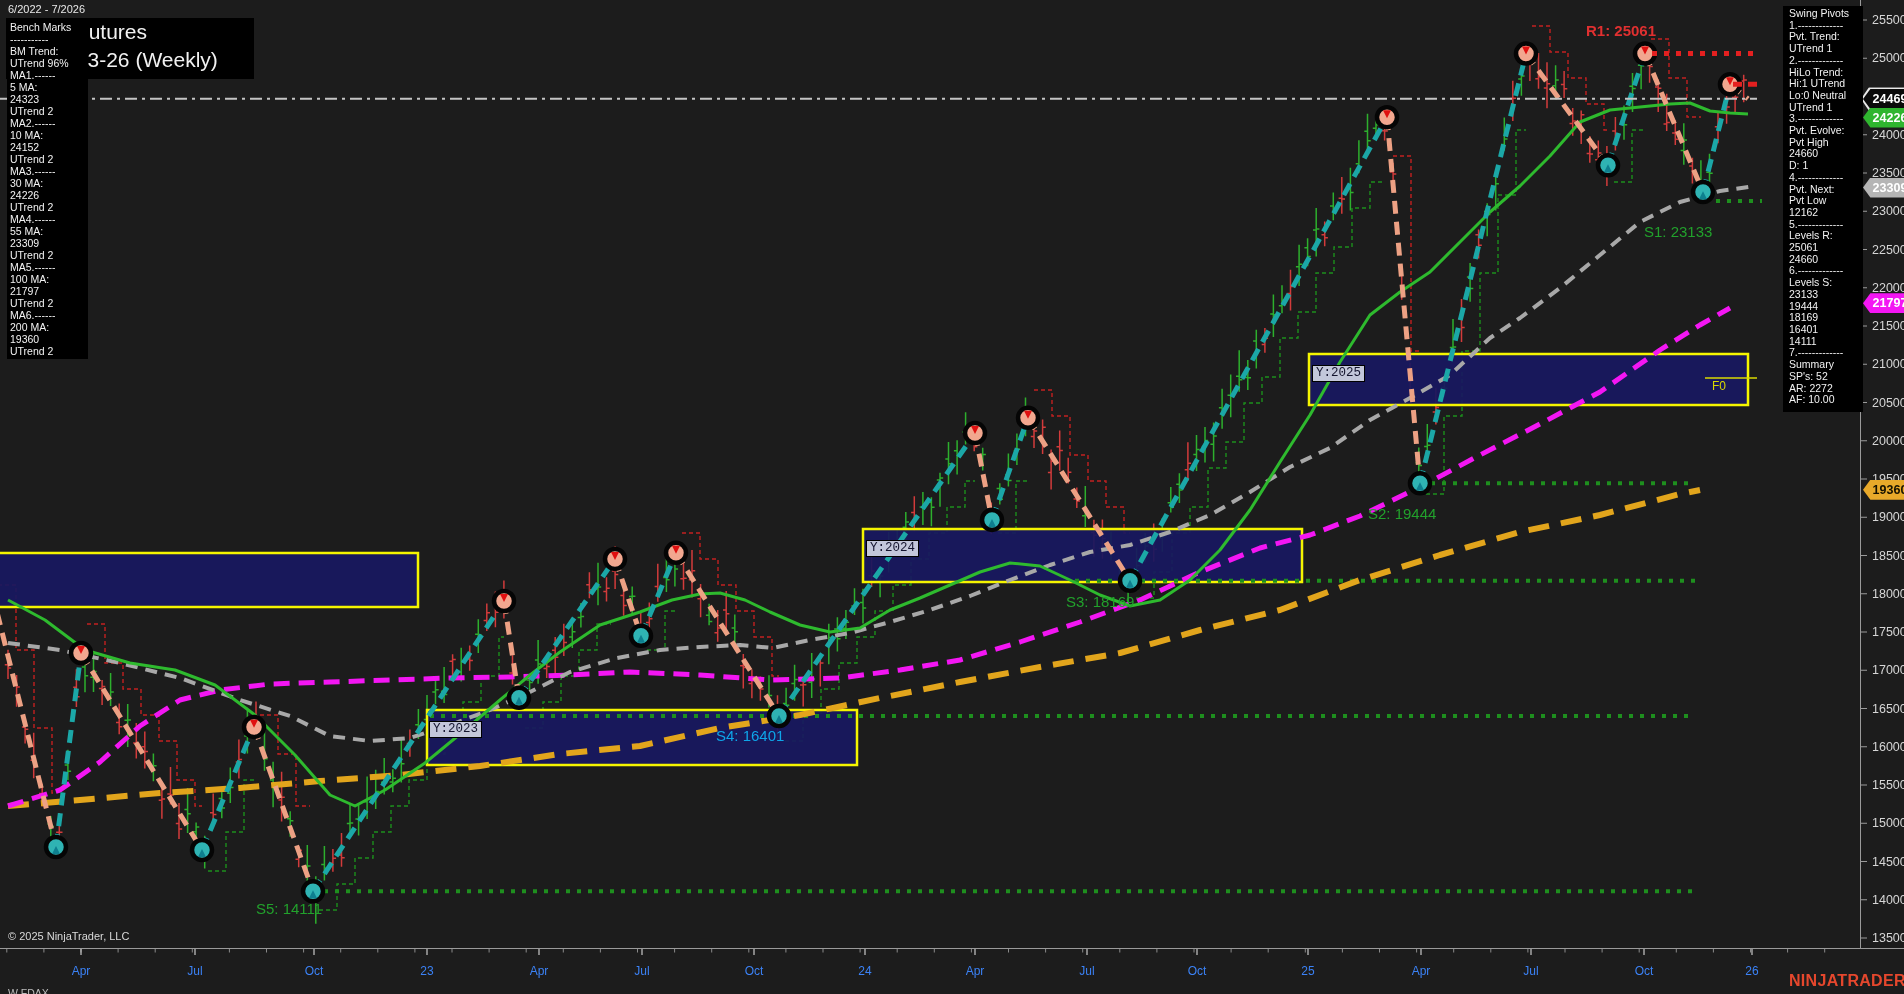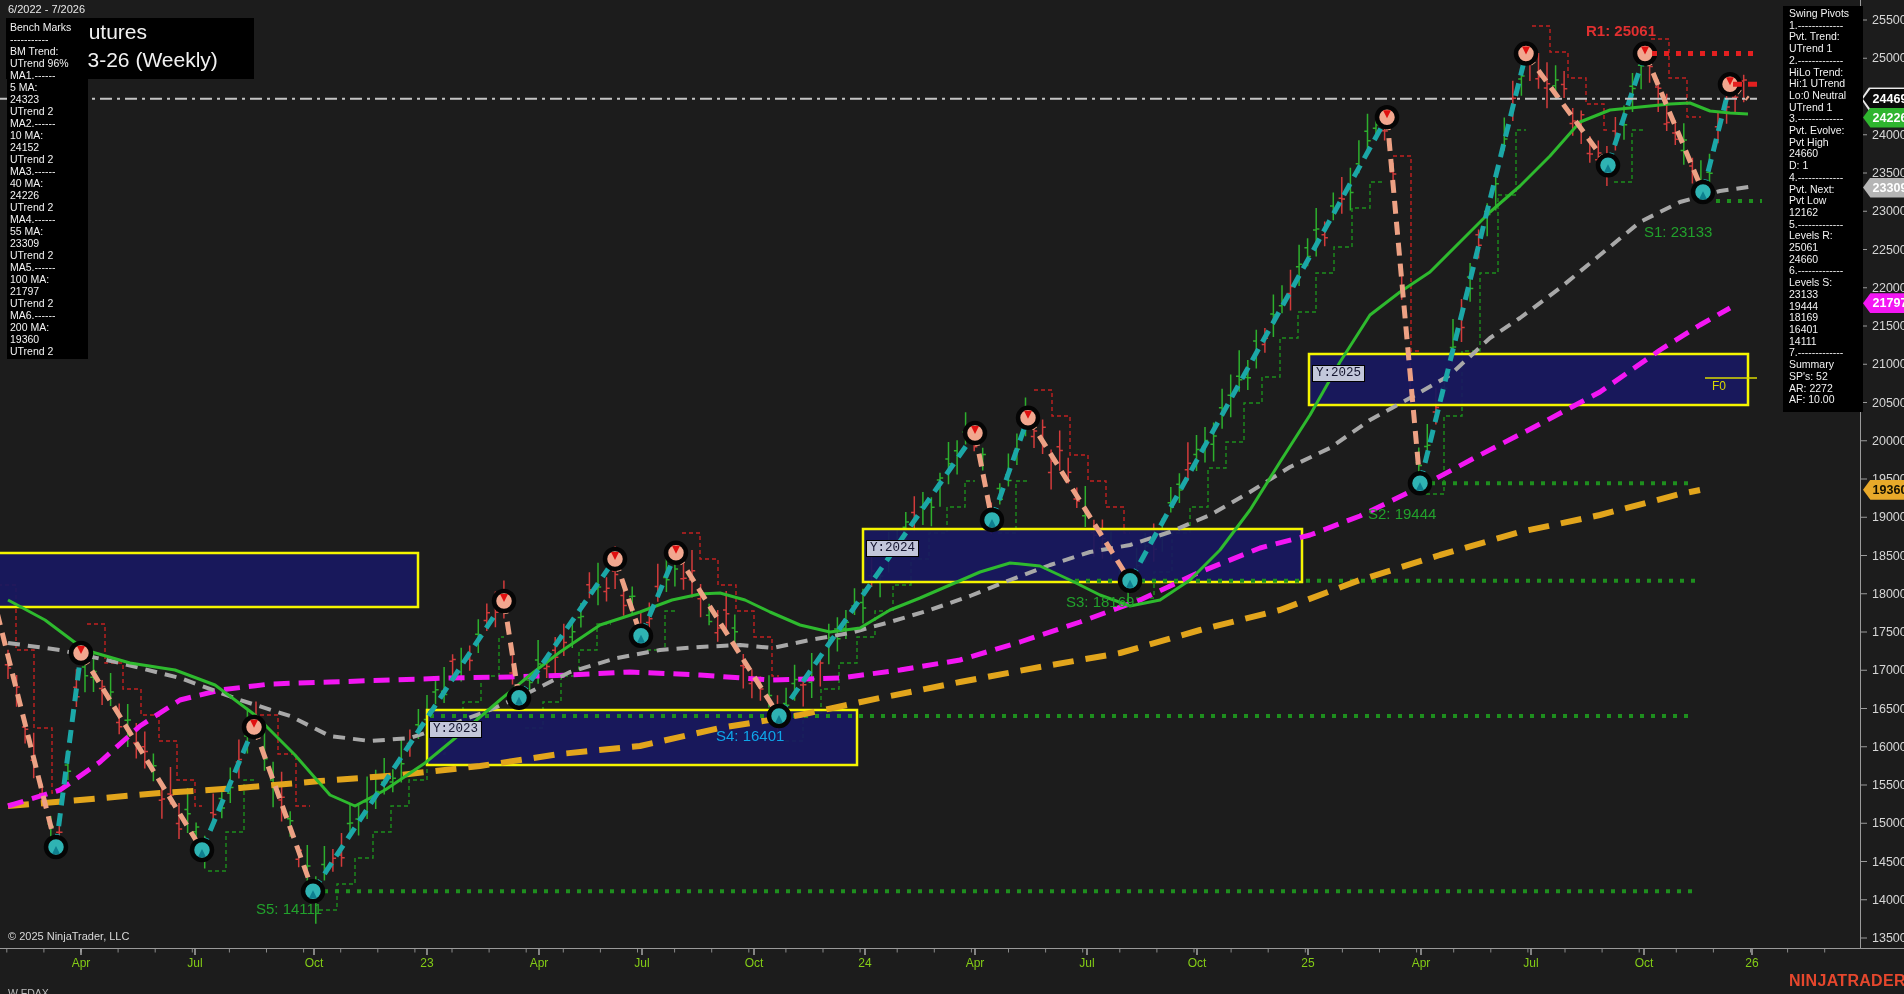--- a/index.html
+++ b/index.html
@@ -15,21 +15,21 @@
   #bench-panel{left:7px;top:19px;width:66px;height:338px;padding:2px 12px 0 3px;line-height:12.0px;}
   #swing-panel{left:1783px;top:6px;width:74px;height:404px;padding:2px 0 0 6px;line-height:11.7px;}
   .panel-line{white-space:nowrap;}
   #price-axis{left:1861px;top:0;width:43px;height:948px;}
   .pl{position:absolute;left:11px;color:#d6d6d6;font-size:12.5px;transform:translateY(-50%);}
   .ptag{position:absolute;left:2px;width:46px;height:20px;transform:translateY(-50%);}
   .ptag .arr{position:absolute;inset:0;clip-path:polygon(0 50%,16% 0,100% 0,100% 100%,16% 100%);}
   .ptag .txt{position:absolute;left:8px;right:0;top:50%;transform:translateY(-50%);
              text-align:center;font-size:12.5px;font-weight:bold;}
   #time-axis{left:0;top:948px;width:1904px;height:46px;}
-  .tl{position:absolute;top:8px;color:#84cc16;font-size:12px;transform:translateX(-50%);}
+  .tl{position:absolute;top:16px;color:#3b82f6;font-size:12px;transform:translateX(-50%);}
   #x-axis-line{left:0;top:948px;width:1904px;height:0;border-top:1px solid #9a9a9a;}
   #y-axis-line{left:1860px;top:0;width:0;height:948px;border-left:1px solid #9a9a9a;}
   #copyright{left:8px;top:930px;color:#d9d9d9;font-size:11px;text-align:center;}
   #series-label{left:8px;top:980px;color:#bdbdbd;font-size:10.5px;margin-top:7px;}
   #brand-logo{left:1789px;top:972px;color:#e5472d;font-size:16px;font-weight:bold;letter-spacing:.3px;}
   .ybox-label{position:absolute;background:#c3c7da;color:#14142e;border:1px solid #000;
               font-family:"Liberation Mono",monospace;font-size:12.5px;padding:0 3px;line-height:15px;}
   .chart-lbl{position:absolute;font-size:15px;transform:translateY(-50%);white-space:nowrap;}
 </style>
 </head>
@@ -547,21 +547,21 @@
       <div class="panel-line">UTrend 96%</div>
       <div class="panel-line">MA1.------</div>
       <div class="panel-line">5 MA:</div>
       <div class="panel-line">24323</div>
       <div class="panel-line">UTrend 2</div>
       <div class="panel-line">MA2.------</div>
       <div class="panel-line">10 MA:</div>
       <div class="panel-line">24152</div>
       <div class="panel-line">UTrend 2</div>
       <div class="panel-line">MA3.------</div>
-      <div class="panel-line">40 MA:</div>
+      <div class="panel-line">30 MA:</div>
       <div class="panel-line">24226</div>
       <div class="panel-line">UTrend 2</div>
       <div class="panel-line">MA4.------</div>
       <div class="panel-line">55 MA:</div>
       <div class="panel-line">23309</div>
       <div class="panel-line">UTrend 2</div>
       <div class="panel-line">MA5.------</div>
       <div class="panel-line">100 MA:</div>
       <div class="panel-line">21797</div>
       <div class="panel-line">UTrend 2</div>

